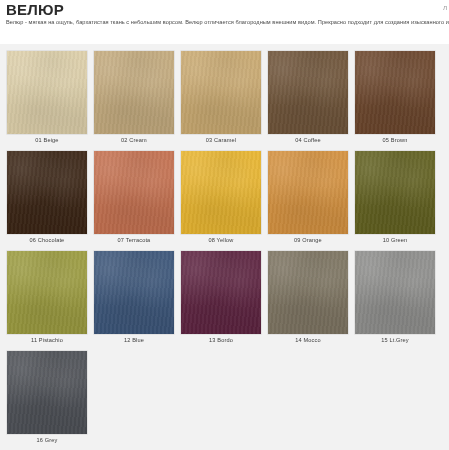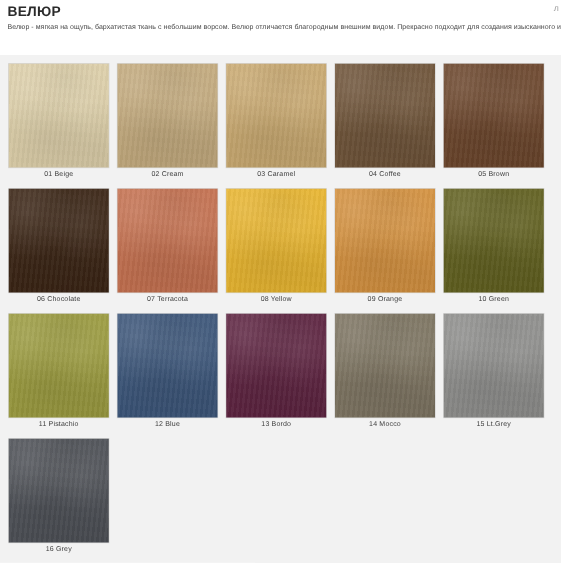--- a/index.html
+++ b/index.html
@@ -30,21 +30,21 @@
     left: 0;
     top: 0;
     width: 449px;
     height: 44px;
     background: #ffffff;
     box-sizing: border-box;
     padding: 4px 6px 0 6px;
     overflow: hidden;
   }
   .title {
-    font-size: 11px;
+    font-size: 15px;
     font-weight: bold;
     color: #2b2b2b;
     letter-spacing: 0.2px;
     line-height: 12px;
     margin: 0 0 2px 0;
     white-space: nowrap;
   }
   .desc {
     font-size: 5.6px;
     color: #4a4a4a;

